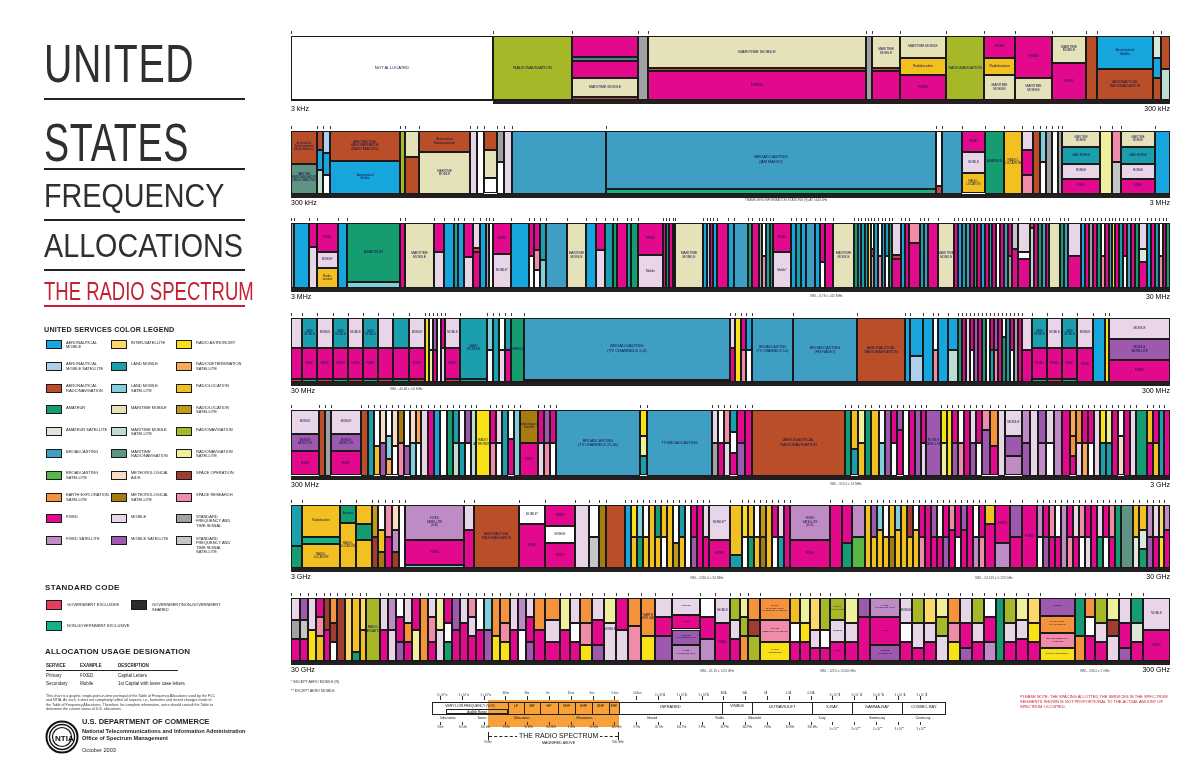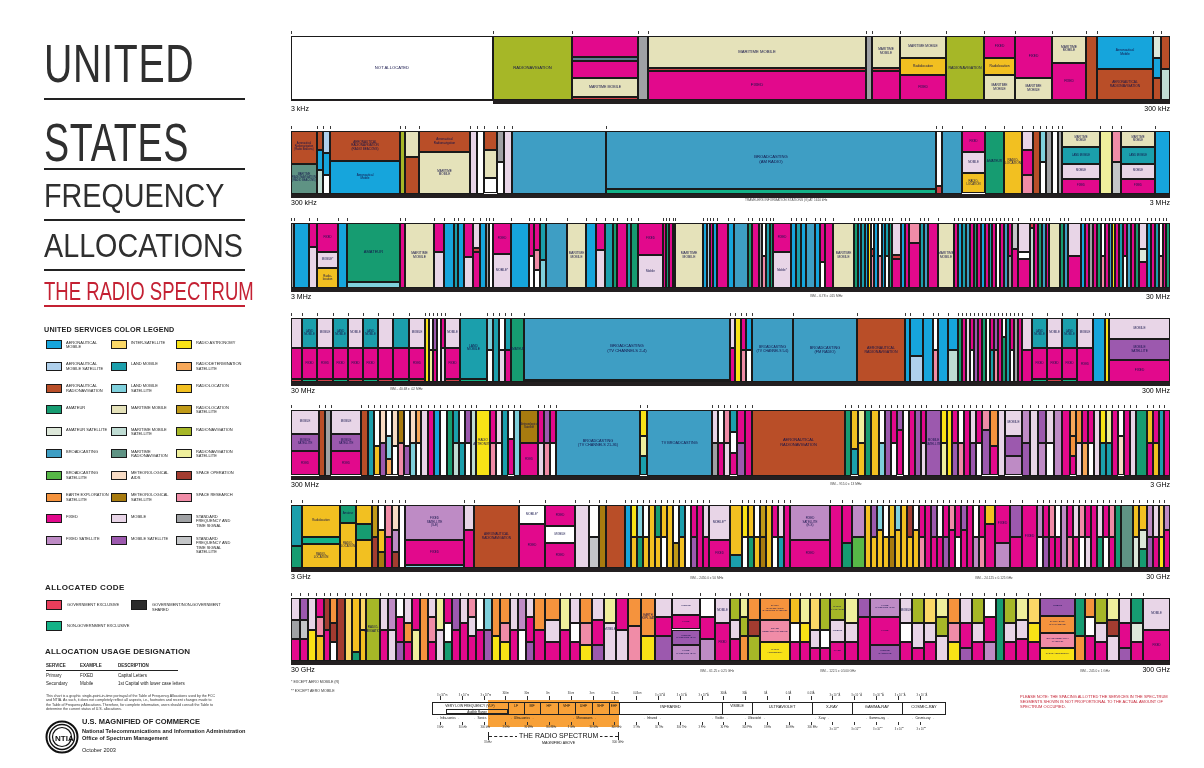--- a/index.html
+++ b/index.html
@@ -114,21 +114,21 @@
 
 <div class="a" style="left:176.0px;top:492.6px;width:15.5px;height:9px;background:#F08CA7;border:1px solid #1a1a1a;"></div>
 <div class="a" style="left:196.0px;top:493.1px;width:44px;font-size:4px;color:#222;line-height:1.15;">SPACE RESEARCH</div>
 
 <div class="a" style="left:176.0px;top:514.4px;width:15.5px;height:9px;background:#9FA1A4;border:1px solid #1a1a1a;"></div>
 <div class="a" style="left:196.0px;top:514.9px;width:44px;font-size:4px;color:#222;line-height:1.15;">STANDARD FREQUENCY AND TIME SIGNAL</div>
 
 <div class="a" style="left:176.0px;top:536.2px;width:15.5px;height:9px;background:#C4C6C8;border:1px solid #1a1a1a;"></div>
 <div class="a" style="left:196.0px;top:536.7px;width:44px;font-size:4px;color:#222;line-height:1.15;">STANDARD FREQUENCY AND TIME SIGNAL SATELLITE</div>
 
-<div class="a" style="left:45px;top:583px;font-size:8px;font-weight:bold;color:#222;letter-spacing:0.4px;">ALLOCATED CODE</div>
+<div class="a" style="left:45px;top:583px;font-size:8px;font-weight:bold;color:#222;letter-spacing:0.4px;">STANDARD CODE</div>
 
 <div class="a" style="left:46px;top:600px;width:16px;height:9.5px;background:#E83E5B;border:1px solid #1a1a1a;"></div>
 <div class="a" style="left:67px;top:602px;font-size:4px;color:#222;">GOVERNMENT EXCLUSIVE</div>
 
 <div class="a" style="left:131px;top:600px;width:16px;height:9.5px;background:#2B2B2B;border:1px solid #1a1a1a;"></div>
 <div class="a" style="left:152px;top:602px;width:70px;font-size:4px;color:#222;">GOVERNMENT/NON-GOVERNMENT SHARED</div>
 
 <div class="a" style="left:46px;top:621px;width:16px;height:9.5px;background:#13B287;border:1px solid #1a1a1a;"></div>
 <div class="a" style="left:67px;top:623px;font-size:4px;color:#222;">NON-GOVERNMENT EXCLUSIVE</div>
 
@@ -150,21 +150,21 @@
 
 <div class="a" style="left:46px;top:694px;width:170px;font-size:3.6px;color:#333;line-height:1.25;">This chart is a graphic single-point-in-time portrayal of the Table of Frequency Allocations used by the FCC and NTIA. As such, it does not completely reflect all aspects, i.e., footnotes and recent changes made to the Table of Frequency Allocations. Therefore, for complete information, users should consult the Table to determine the current status of U.S. allocations.</div>
 
 <svg class="a" style="left:44px;top:718px;" width="36" height="38" viewBox="0 0 36 38">
 <circle cx="18" cy="19" r="15.5" fill="#fff" stroke="#111" stroke-width="2"></circle>
 <circle cx="18" cy="19" r="12.5" fill="none" stroke="#111" stroke-width="1.4"></circle>
 <circle cx="18" cy="19" r="9.5" fill="none" stroke="#111" stroke-width="1.2"></circle>
 <text x="11" y="22.5" font-size="8" font-weight="bold" fill="#111" font-family="Liberation Sans">NTIA</text>
 </svg>
 
-<div class="a" style="left:82px;top:717px;font-size:7.5px;font-weight:bold;color:#222;">U.S. MAGNIFIED OF COMMERCE</div>
+<div class="a" style="left:82px;top:717px;font-size:7.5px;font-weight:bold;color:#222;">U.S. DEPARTMENT OF COMMERCE</div>
 <div class="a" style="left:82px;top:728px;width:195px;font-size:5.6px;font-weight:bold;color:#222;line-height:1.25;">National Telecommunications and Information Administration<br>Office of Spectrum Management</div>
 
 <div class="a" style="left:82px;top:747px;font-size:5.6px;color:#222;">October 2003</div>
 
 <div class="a" style="left:291px;top:36.0px;width:879px;height:67.5px;">
 
 <div class="a" style="left:0.0px;top:0;width:202.0px;height:64.0px;">
 <div class="blk" style="left:0;top:0.00px;width:100%;height:64.00px;background:#FFFFFF;"></div>
 <div class="a" style="left:0;top:0.00px;width:100%;height:64.00px;display:flex;align-items:center;justify-content:center;text-align:center;font-size:4.2px;line-height:1.12;color:#14144a;">NOT ALLOCATED</div>
 </div>

